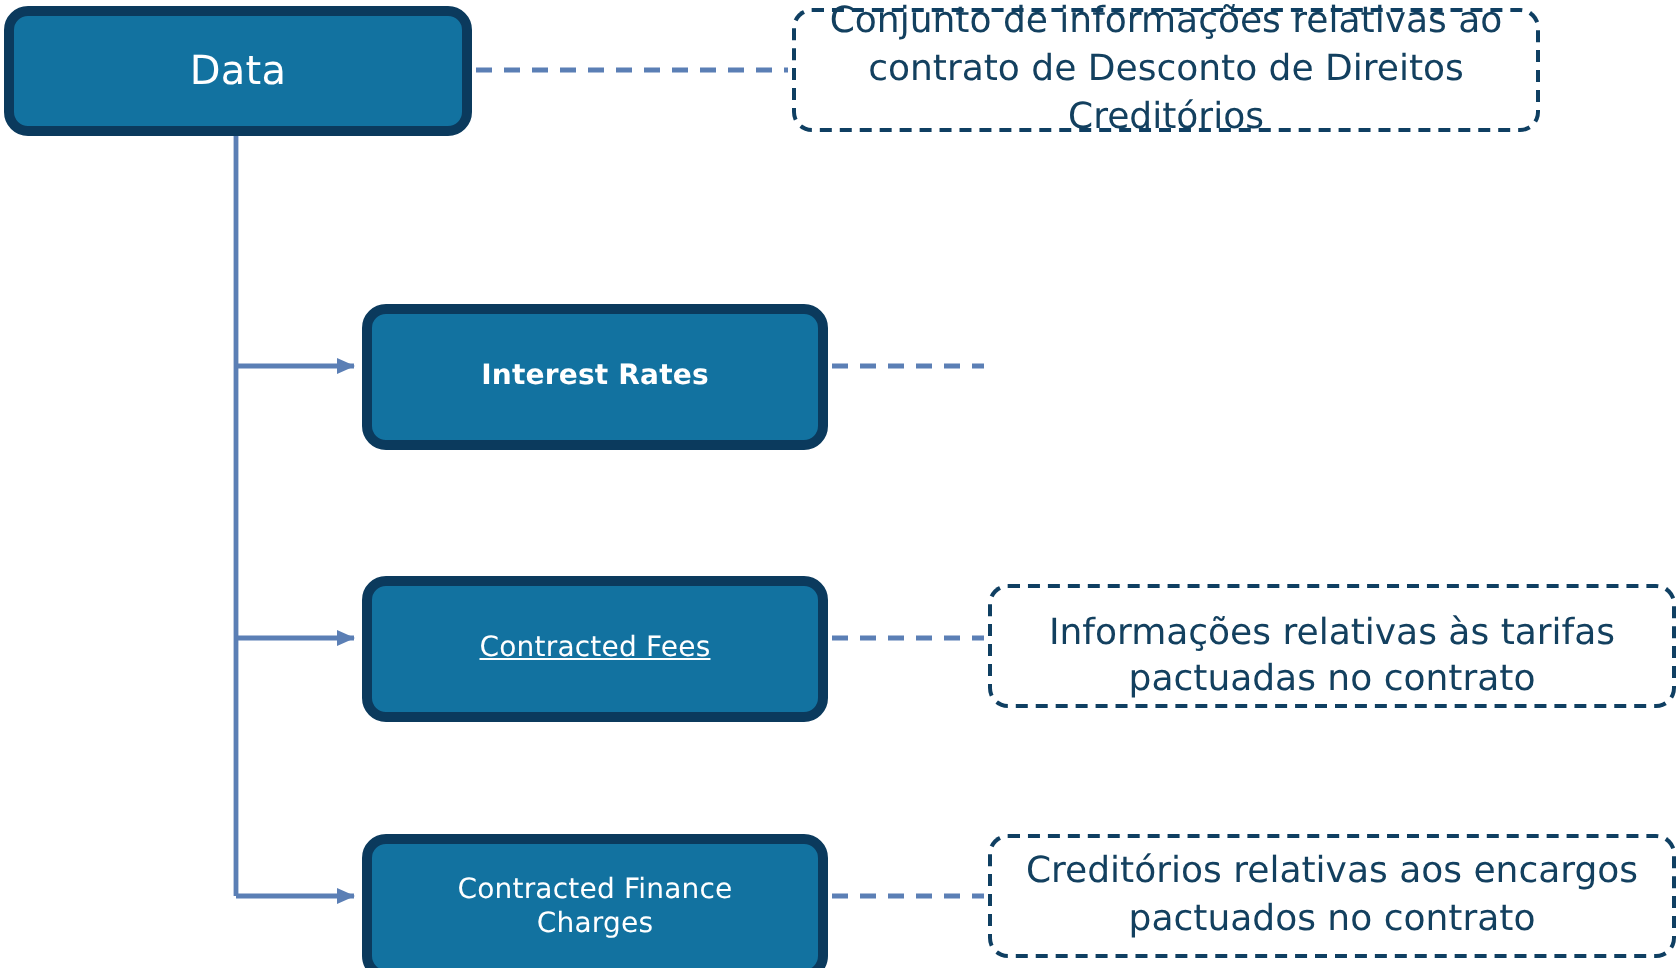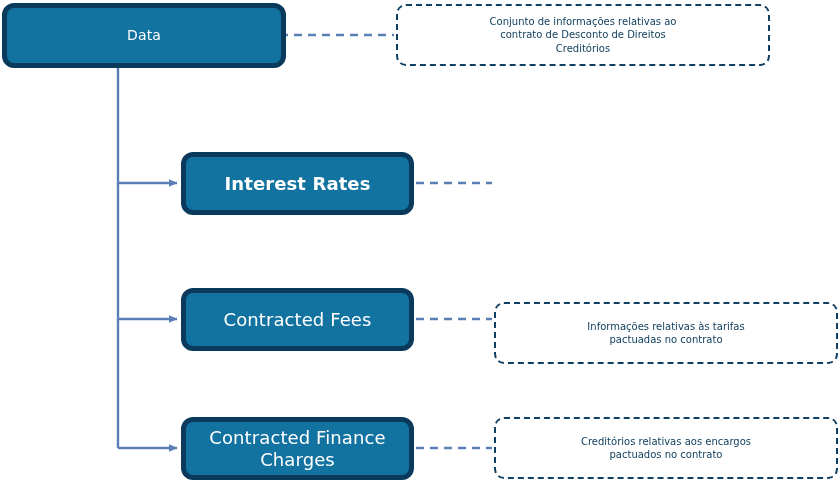--- a/index.html
+++ b/index.html
@@ -40,72 +40,72 @@
     display: flex;
     align-items: center;
     justify-content: center;
     text-align: center;
     line-height: 1.18;
     letter-spacing: 0.1px;
   }
   .node-root {
     left: 2px;
     top: 3px;
-    width: 284px;
+    width: 234px;
     height: 65px;
-    font-size: 14px;
+    font-size: 20px;
   }
   .node-child {
     left: 181px;
     width: 233px;
-    height: 63px;
-    font-size: 18px;
+    height: 73px;
+    font-size: 14px;
   }
   .node-child.r1 { top: 152px; font-weight: bold; }
-  .node-child.r2 { top: 288px; }
+  .node-child.r2 { top: 288px; text-decoration: underline; }
   .node-child.r3 { top: 417px; }
   .node-label {
     display: block;
     padding: 0 10px;
     white-space: pre-line;
   }
 
   
   .annot {
     position: absolute;
     z-index: 2;
     box-sizing: border-box;
     background: #ffffff;
     border: 2px dashed #0f3f62;
     border-radius: 10px;
     color: #13405f;
     display: flex;
     align-items: center;
     justify-content: center;
     text-align: center;
-    font-size: 10px;
+    font-size: 18px;
     line-height: 1.32;
   }
   .annot-text {
     display: block;
     padding: 0 8px;
     white-space: pre-line;
   }
   .annot-root {
     left: 396px;
     top: 4px;
     width: 374px;
     height: 62px;
   }
   .annot-child {
     left: 494px;
     width: 344px;
   }
   .annot-child.r1 { top: 152px; height: 62px; }
-  .annot-child.r2 { top: 302px; height: 62px; }
+  .annot-child.r2 { top: 292px; height: 62px; align-items: flex-end; }
   .annot-child.r3 { top: 417px; height: 62px; }
 </style>
 </head>
 <body>
 
 <div id="canvas">
 
   <svg id="connectors" viewBox="0 0 840 484" width="840" height="484" xmlns="http://www.w3.org/2000/svg">
     <defs>
       <marker id="arrowhead" markerWidth="9" markerHeight="8" refX="8.5" refY="4" orient="auto" markerUnits="userSpaceOnUse">

